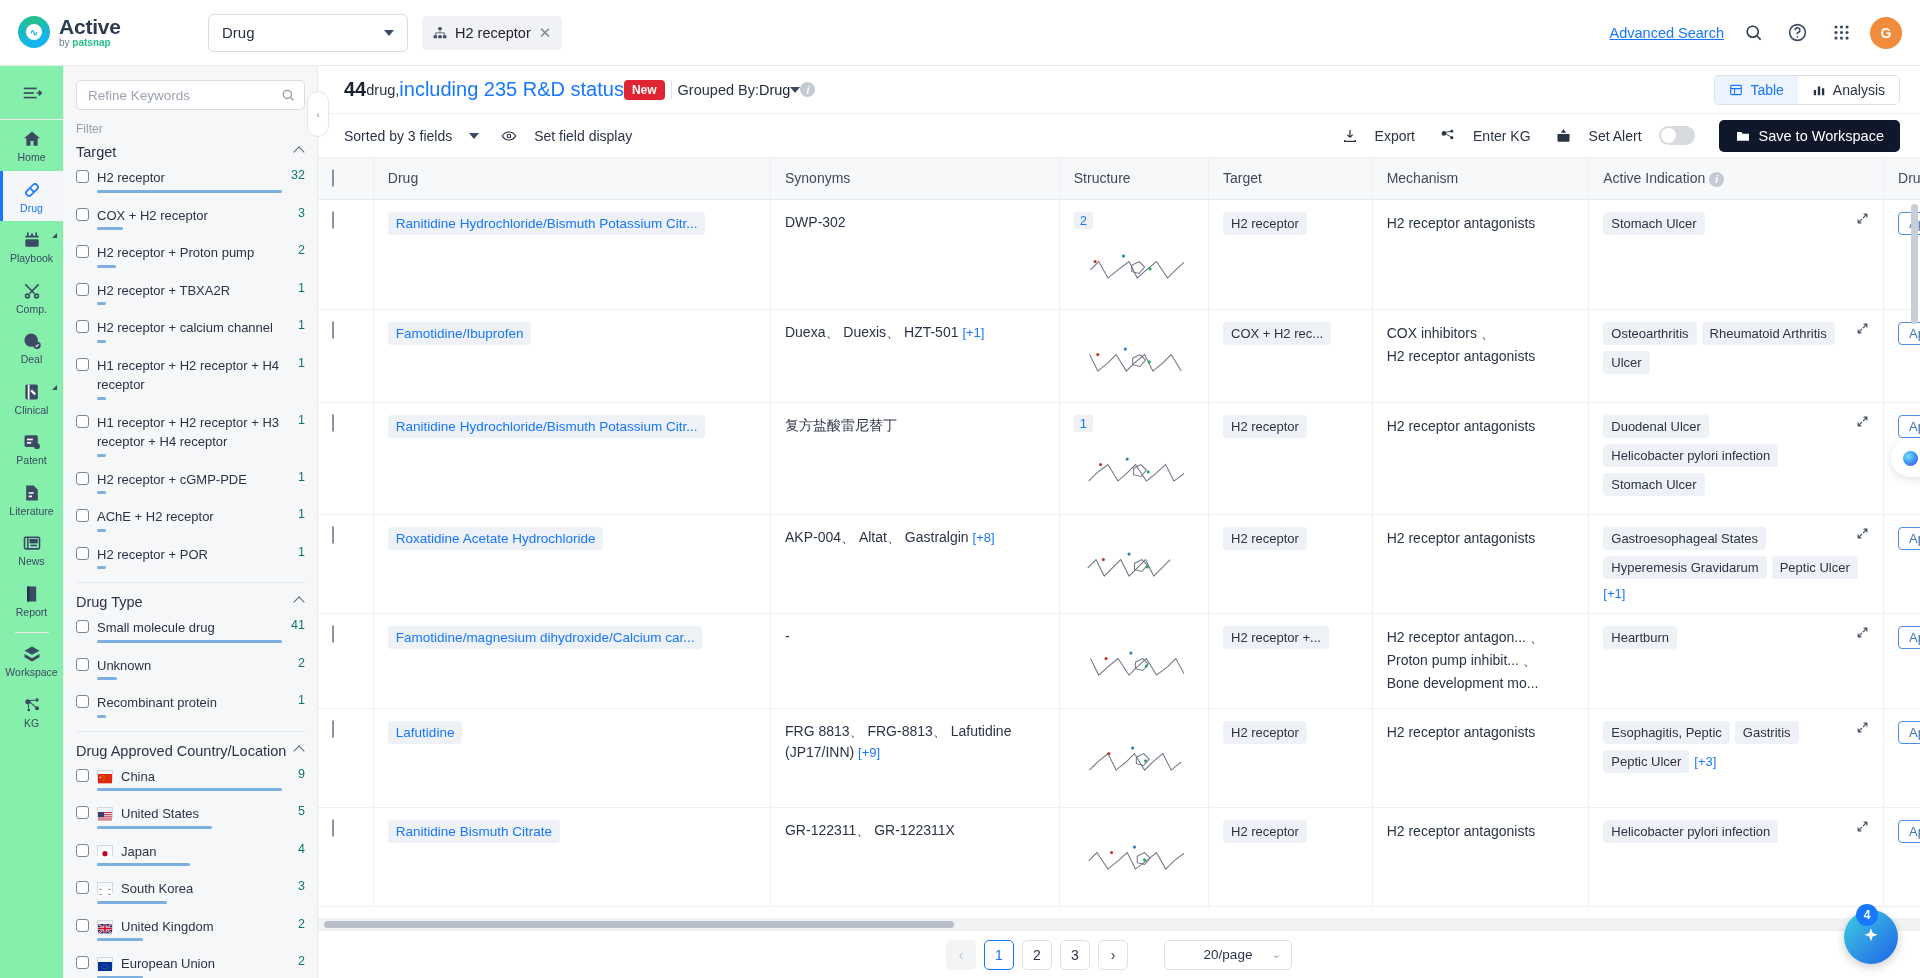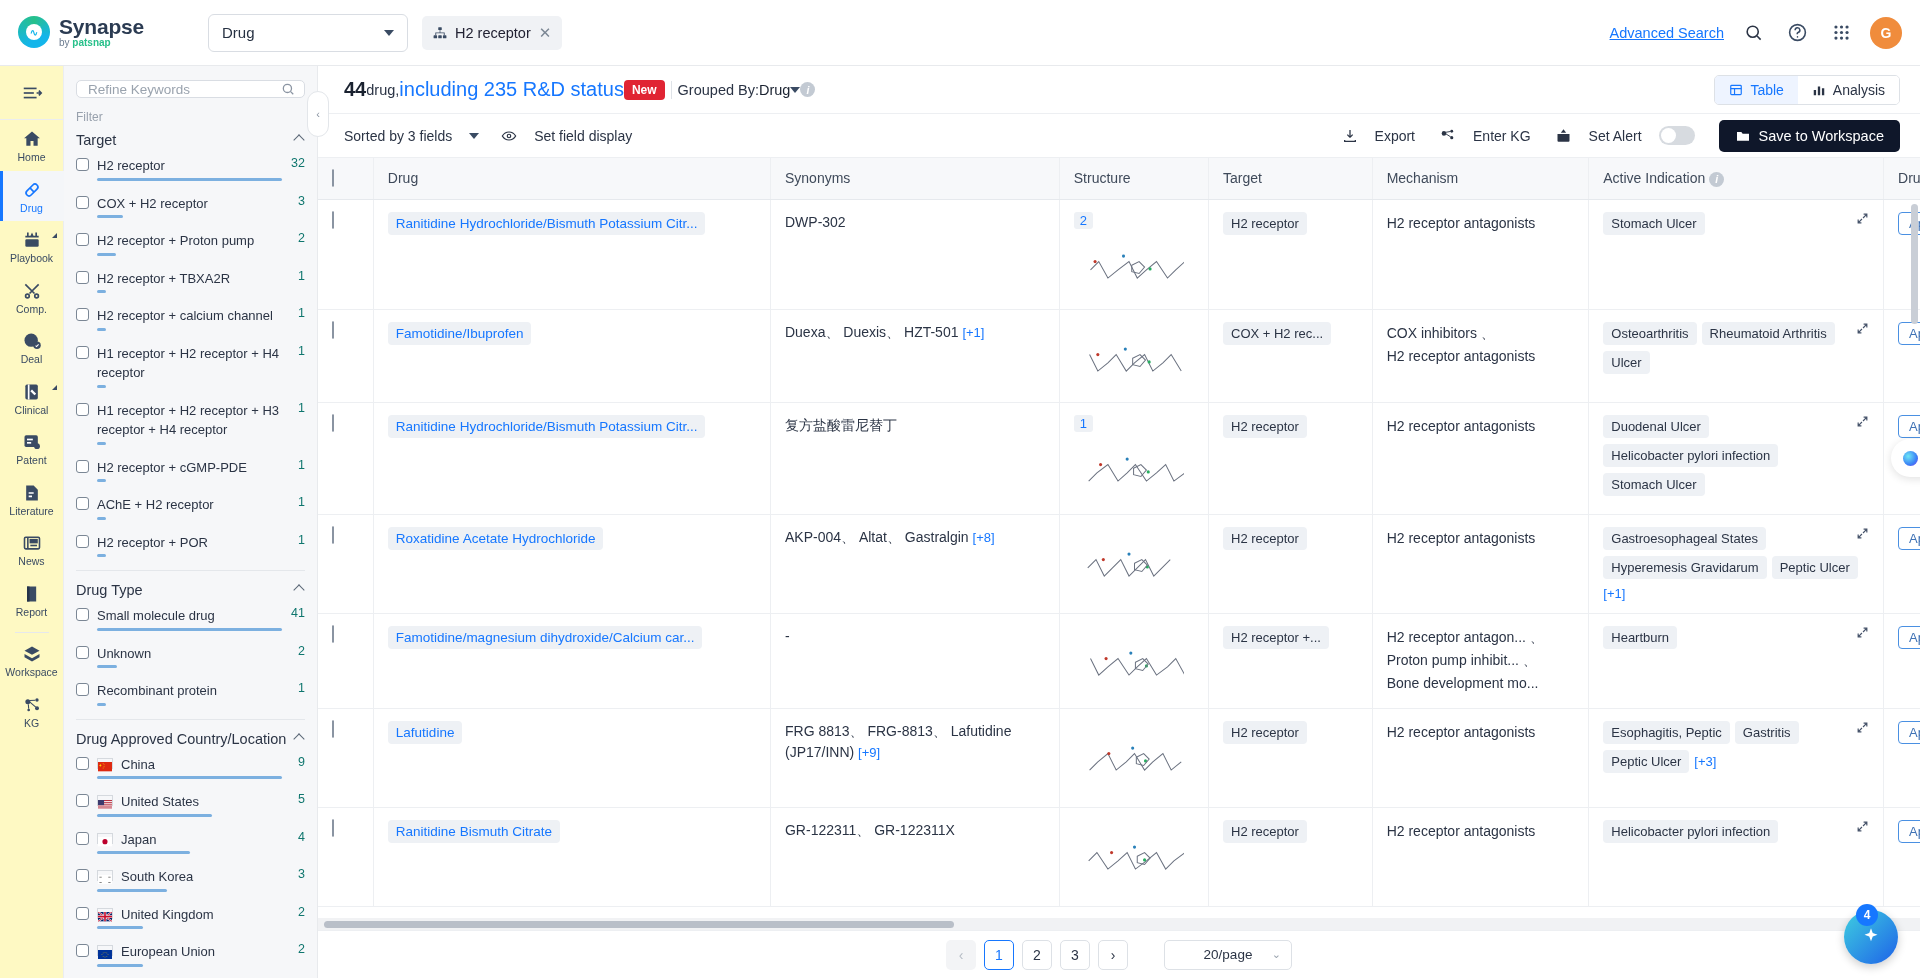--- a/index.html
+++ b/index.html
@@ -44,38 +44,38 @@
   .topbar-spacer { flex:1; }
   .adv-search { color:#1677ff; font-size:14.5px; text-decoration:underline; cursor:pointer; }
   .icon-btn { width:30px;height:30px; display:flex;align-items:center;justify-content:center;
     color:#3a4b63; cursor:pointer; }
   .avatar { width:32px;height:32px;border-radius:50%; background:#f08c3c; color:#fff;
     display:flex;align-items:center;justify-content:center; font-size:14px; font-weight:600; cursor:pointer;}
 
   .body-row { display:flex; flex:1; min-height:0; }
 
   
-  .rail { width:64px; min-width:64px; background:#fef9c3; border-right:1px solid #ebedf0;
+  .rail { width:64px; min-width:64px; background:#86efac; border-right:1px solid #ebedf0;
     display:flex; flex-direction:column; align-items:center; }
   .rail-top { height:54px; display:flex;align-items:center;justify-content:center;
     width:100%; border-bottom:1px solid #ebedf0; color:#3a4b63; cursor:pointer;}
   .rail-item { width:64px; padding:9px 0 7px; display:flex; flex-direction:column;
     align-items:center; gap:3px; color:#3a4b63; cursor:pointer; position:relative; }
   .rail-item .lbl { font-size:10.5px; line-height:1.1; }
   .rail-item.active { background:#f4f6f9; color:#1677ff; }
   .rail-item.active::before { content:""; position:absolute; left:0; top:0; bottom:0;
     width:3px; background:#1677ff; }
   .rail-item .corner { position:absolute; right:7px; top:12px; width:0;height:0;
      border-left:5px solid transparent; border-bottom:5px solid #3a4b63; }
   .rail-sep { width:34px; height:1px; background:#e6e8ec; margin:7px 0 2px; }
 
   
   .filters { width:254px; min-width:254px; background:#f6f7f9; border-right:1px solid #e8eaed;
      display:flex; flex-direction:column; }
-  .refine { margin:14px 12px 10px; height:18px; border:1px solid #d9dde3; border-radius:5px;
+  .refine { margin:14px 12px 10px; height:30px; border:1px solid #d9dde3; border-radius:5px;
      background:#fff; display:flex; align-items:center; padding:0 9px; }
   .refine input { border:0; outline:0; flex:1; font-size:13.5px; color:#242b36;
      font-family:inherit; background:transparent; }
   .refine input::placeholder { color:#9aa3ae; }
   .filter-scroll { flex:1; overflow:hidden; padding:0 12px 8px; }
   .filter-word { font-size:12px; color:#98a1ad; margin:2px 0 8px; }
   .fgroup-head { display:flex; align-items:center; justify-content:space-between;
      font-size:14.5px; color:#2b3445; margin:6px 0 8px; cursor:pointer;}
   .chev { width:8px;height:8px;border-left:1.6px solid #5a6676;border-bottom:1.6px solid #5a6676;
      transform:rotate(135deg); margin-right:2px;}
@@ -198,21 +198,21 @@
 <body>
 
 <div class="app">
 
   <div class="topbar">
     <div class="logo-wrap">
       <div class="logo-mark">
           <span>∿</span>
         </div>
       <div class="logo-text">
-        <div class="logo-title">Synapse</div>
+        <div class="logo-title">Active</div>
         <div class="logo-sub"><span>by </span><b>patsnap</b></div>
       </div>
     </div>
 
     <div class="select-box">
       <span>Drug</span>
       <span class="caret"></span>
     </div>
 
     <div class="chip-search">

